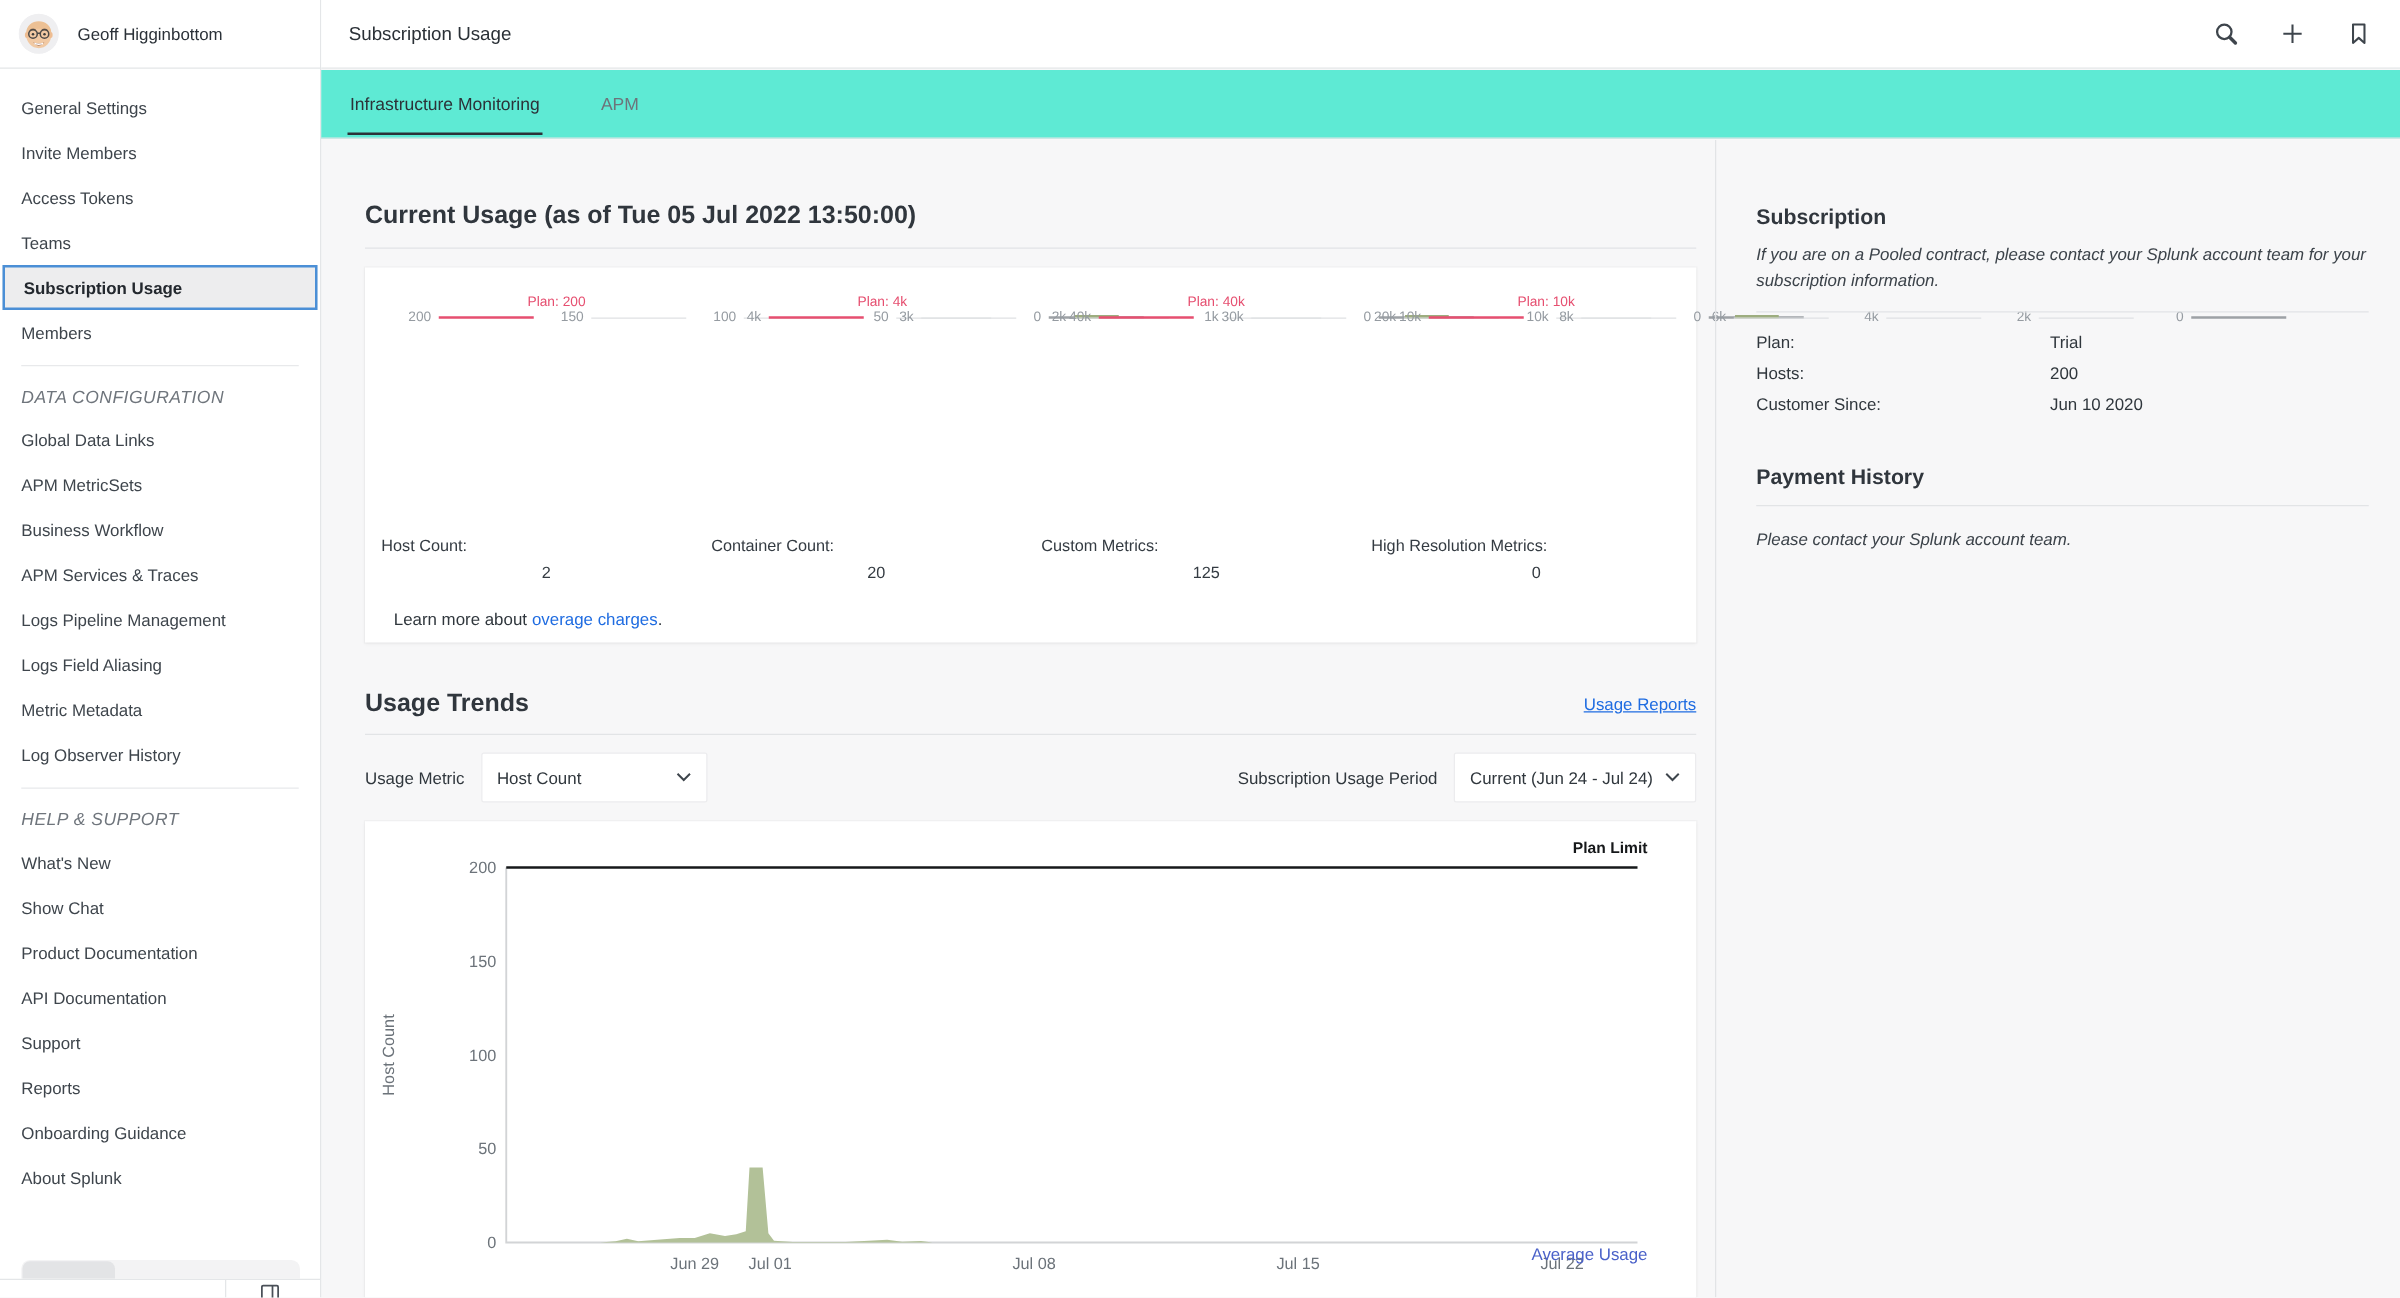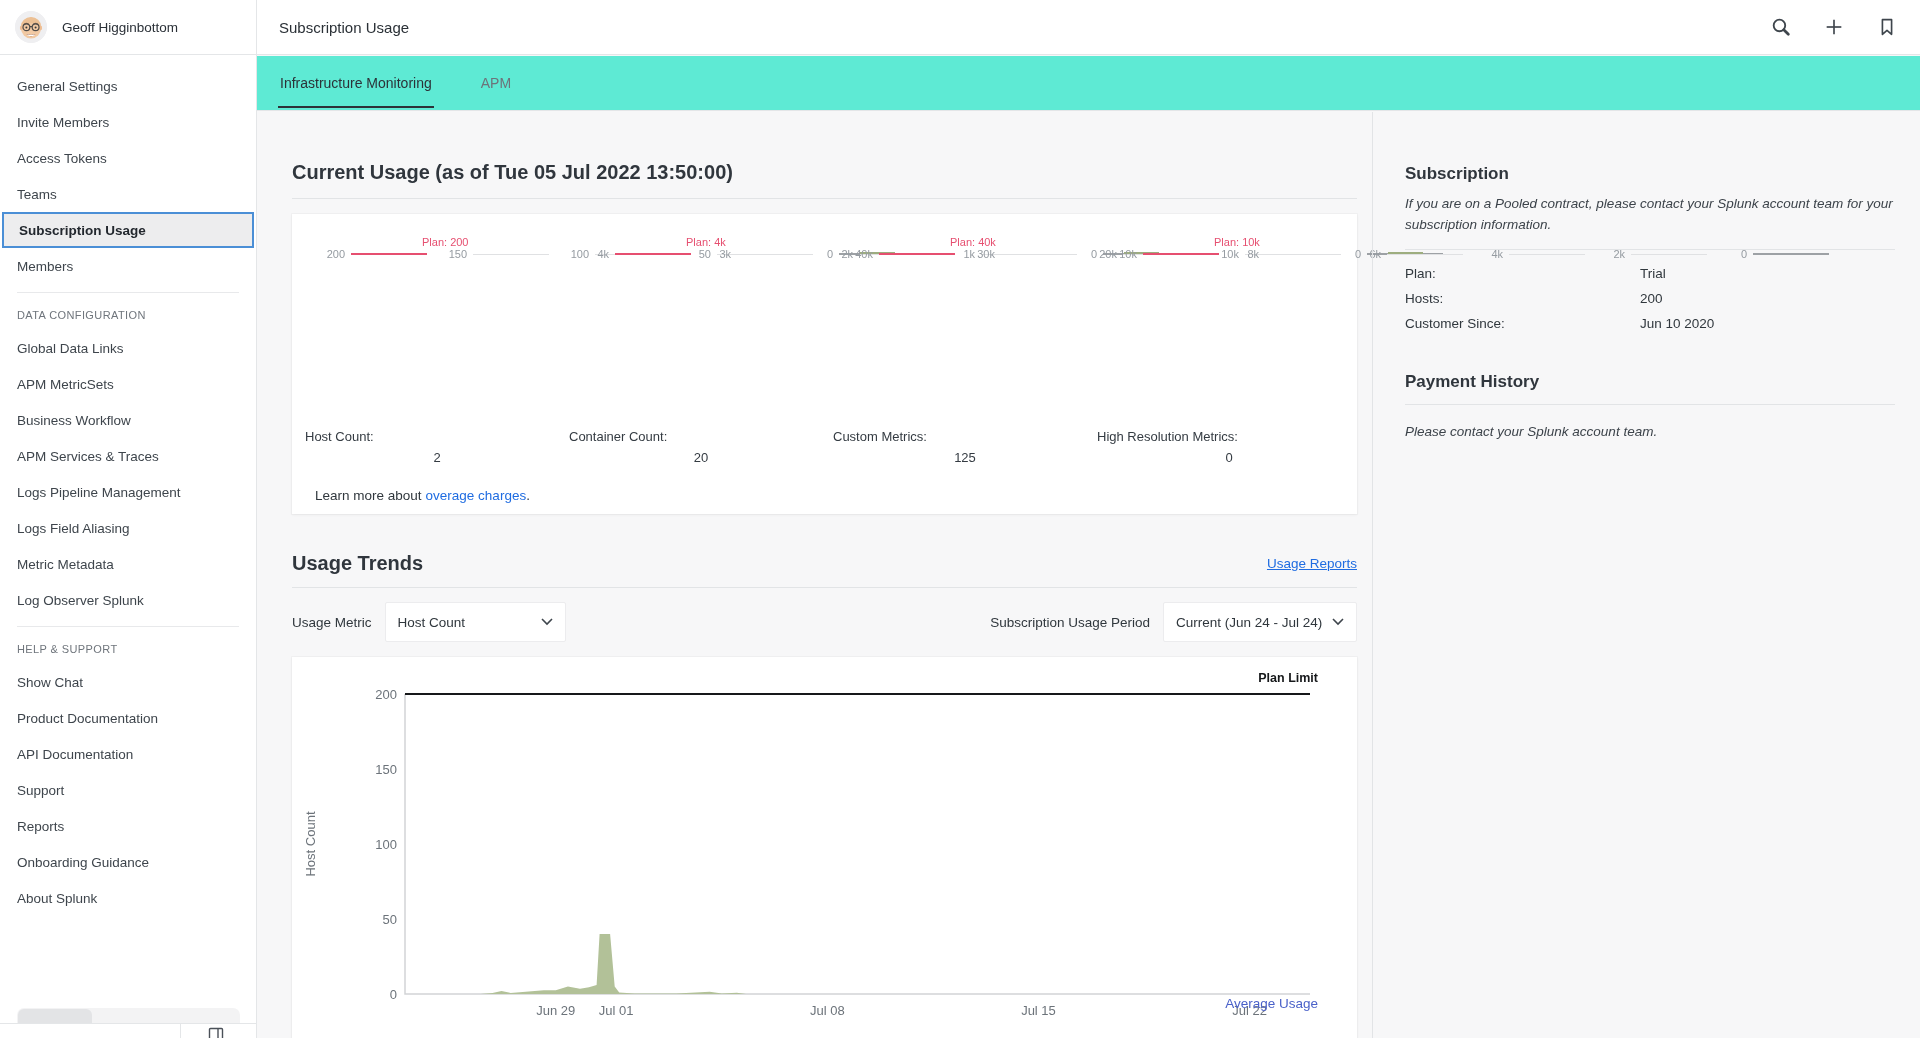--- a/index.html
+++ b/index.html
@@ -13,21 +13,21 @@
 
   
   .sidebar { position:absolute; left:0; top:0; width:257px; height:1038px; background:#fff; border-right:1px solid var(--border,#e4e6e8); }
   .user-row { height:55px; display:flex; align-items:center; padding:0 15px; border-bottom:1px solid var(--border,#e4e6e8); cursor:pointer; }
   .avatar { width:32px; height:32px; border-radius:50%; overflow:hidden; background:#efeff1; flex:0 0 32px; }
   .user-name { margin-left:15px; font-size:13.5px; color:#2b3138; }
   .nav { padding-top:13px; }
   .nav-item { height:36px; display:flex; align-items:center; padding:0 17px; font-size:13.5px; color:#3e454c; cursor:pointer; white-space:nowrap; }
   .nav-item.selected { margin:0 2px; padding:0 15px; border:2px solid var(--selection-blue,#4b8fd6); background:#ededee; font-weight:bold; color:#23282e; }
   .nav-divider { border-top:1px solid #e8e9eb; margin:8px 17px 4px; }
-  .nav-header { padding:12px 17px 9px; font-size:11px; letter-spacing:.4px; color:#6f757c; }
+  .nav-header { padding:12px 17px 9px; font-size:14px; letter-spacing:.4px; color:#6f757c;font-style:italic; }
   .sb-pill-outer { position:absolute; left:17px; width:223px; top:1008px; height:15px; background:#f3f3f4; border-radius:7px 7px 0 0; }
   .sb-pill-inner { position:absolute; left:1px; top:1px; width:74px; height:14px; background:#e3e4e6; border-radius:6px 6px 0 0; }
   .sb-footer { position:absolute; left:0; bottom:0; width:100%; height:15px; background:#fff; border-top:1px solid var(--border,#e4e6e8); }
   .sb-footer-sep { position:absolute; left:180px; top:0; bottom:0; width:1px; background:var(--border,#e4e6e8); }
   .sb-collapse { position:absolute; left:208px; top:3px; width:16px; height:16px; color:#4a5058; cursor:pointer; }
 
   
   .topbar { position:absolute; left:257px; top:0; right:0; height:55px; background:#fff; border-bottom:1px solid var(--border,#e4e6e8); display:flex; align-items:center; padding:0 22px; }
   .page-title { font-size:15px; color:#2a3036; }
   .topbar-icons { margin-left:auto; display:flex; align-items:center; gap:31px; }
@@ -133,23 +133,24 @@
       <div class="nav-item">Members</div>
       <div class="nav-divider"></div>
       <div class="nav-header">DATA CONFIGURATION</div>
       <div class="nav-item">Global Data Links</div>
       <div class="nav-item">APM MetricSets</div>
       <div class="nav-item">Business Workflow</div>
       <div class="nav-item">APM Services &amp; Traces</div>
       <div class="nav-item">Logs Pipeline Management</div>
       <div class="nav-item">Logs Field Aliasing</div>
       <div class="nav-item">Metric Metadata</div>
-      <div class="nav-item">Log Observer Splunk</div>
+      <div class="nav-item">Log Observer History</div>
       <div class="nav-divider"></div>
       <div class="nav-header">HELP &amp; SUPPORT</div>
+      <div class="nav-item">What's New</div>
       <div class="nav-item">Show Chat</div>
       <div class="nav-item">Product Documentation</div>
       <div class="nav-item">API Documentation</div>
       <div class="nav-item">Support</div>
       <div class="nav-item">Reports</div>
       <div class="nav-item">Onboarding Guidance</div>
       <div class="nav-item">About Splunk</div>
     </div>
   <div class="sb-pill-outer">
     <div class="sb-pill-inner"></div>

